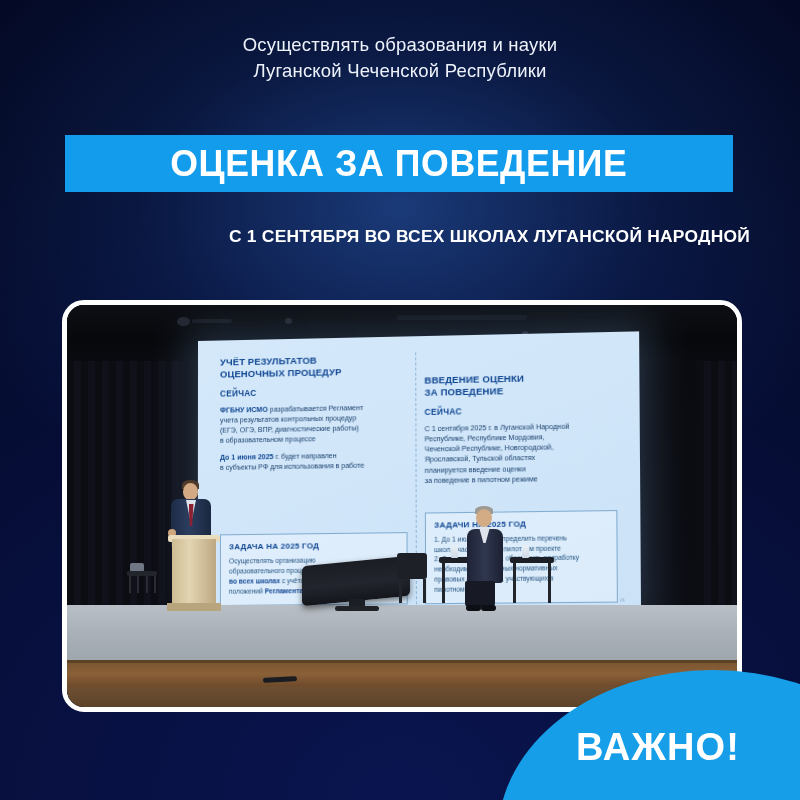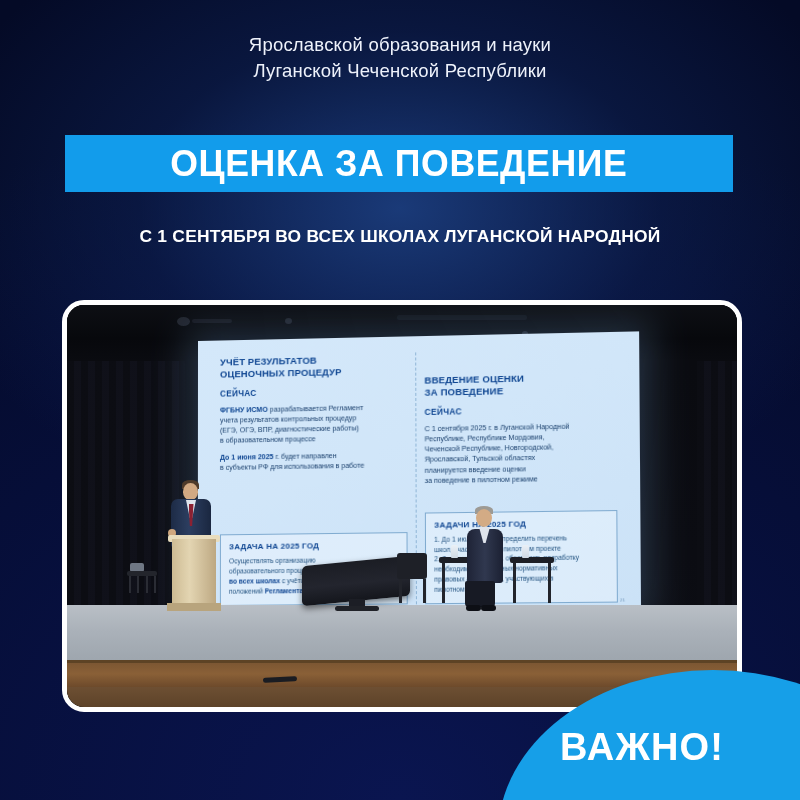--- a/index.html
+++ b/index.html
@@ -64,21 +64,21 @@
     position: absolute;
     left: 50px; right: 50px;
     top: 224px;
     text-align: center;
     color: #ffffff;
     font-size: 17.4px;
     font-weight: 700;
     line-height: 1.42;
     letter-spacing: 0.25px;
   }
-  #subtitle .sline { display: block; white-space: nowrap; }
+  #subtitle .sline { display: block; white-space: nowrap; text-align: right; }
 
   
   #photo-card {
     position: absolute;
     left: 62px;
     top: 300px;
     width: 680px;
     height: 412px;
     border: 5px solid #ffffff;
     border-radius: 22px;
@@ -345,37 +345,37 @@
     left: 498px;
     top: 670px;
     width: 430px;
     height: 330px;
     border-radius: 50%;
     background: #169fe8;
     overflow: hidden;
   }
   #important-badge .btext {
     position: absolute;
-    left: 62px;
+    left: 78px;
     top: 58px;
     color: #ffffff;
     font-size: 38px;
     font-weight: 700;
     letter-spacing: 1.2px;
     line-height: 1;
     white-space: nowrap;
   }
 </style>
 </head>
 <body>
 
 <div id="poster">
 
   <div id="header">
-    <span class="hline">Ярославской образования и науки</span>
+    <span class="hline">Осуществлять образования и науки</span>
     <span class="hline">Луганской Чеченской Республики</span>
   </div>
 
   <div id="title-banner">
     <span class="ttext">ОЦЕНКА ЗА ПОВЕДЕНИЕ</span>
   </div>
 
   <div id="subtitle">
     <span class="sline">С 1 СЕНТЯБРЯ ВО ВСЕХ ШКОЛАХ ЛУГАНСКОЙ НАРОДНОЙ</span>
   </div>

